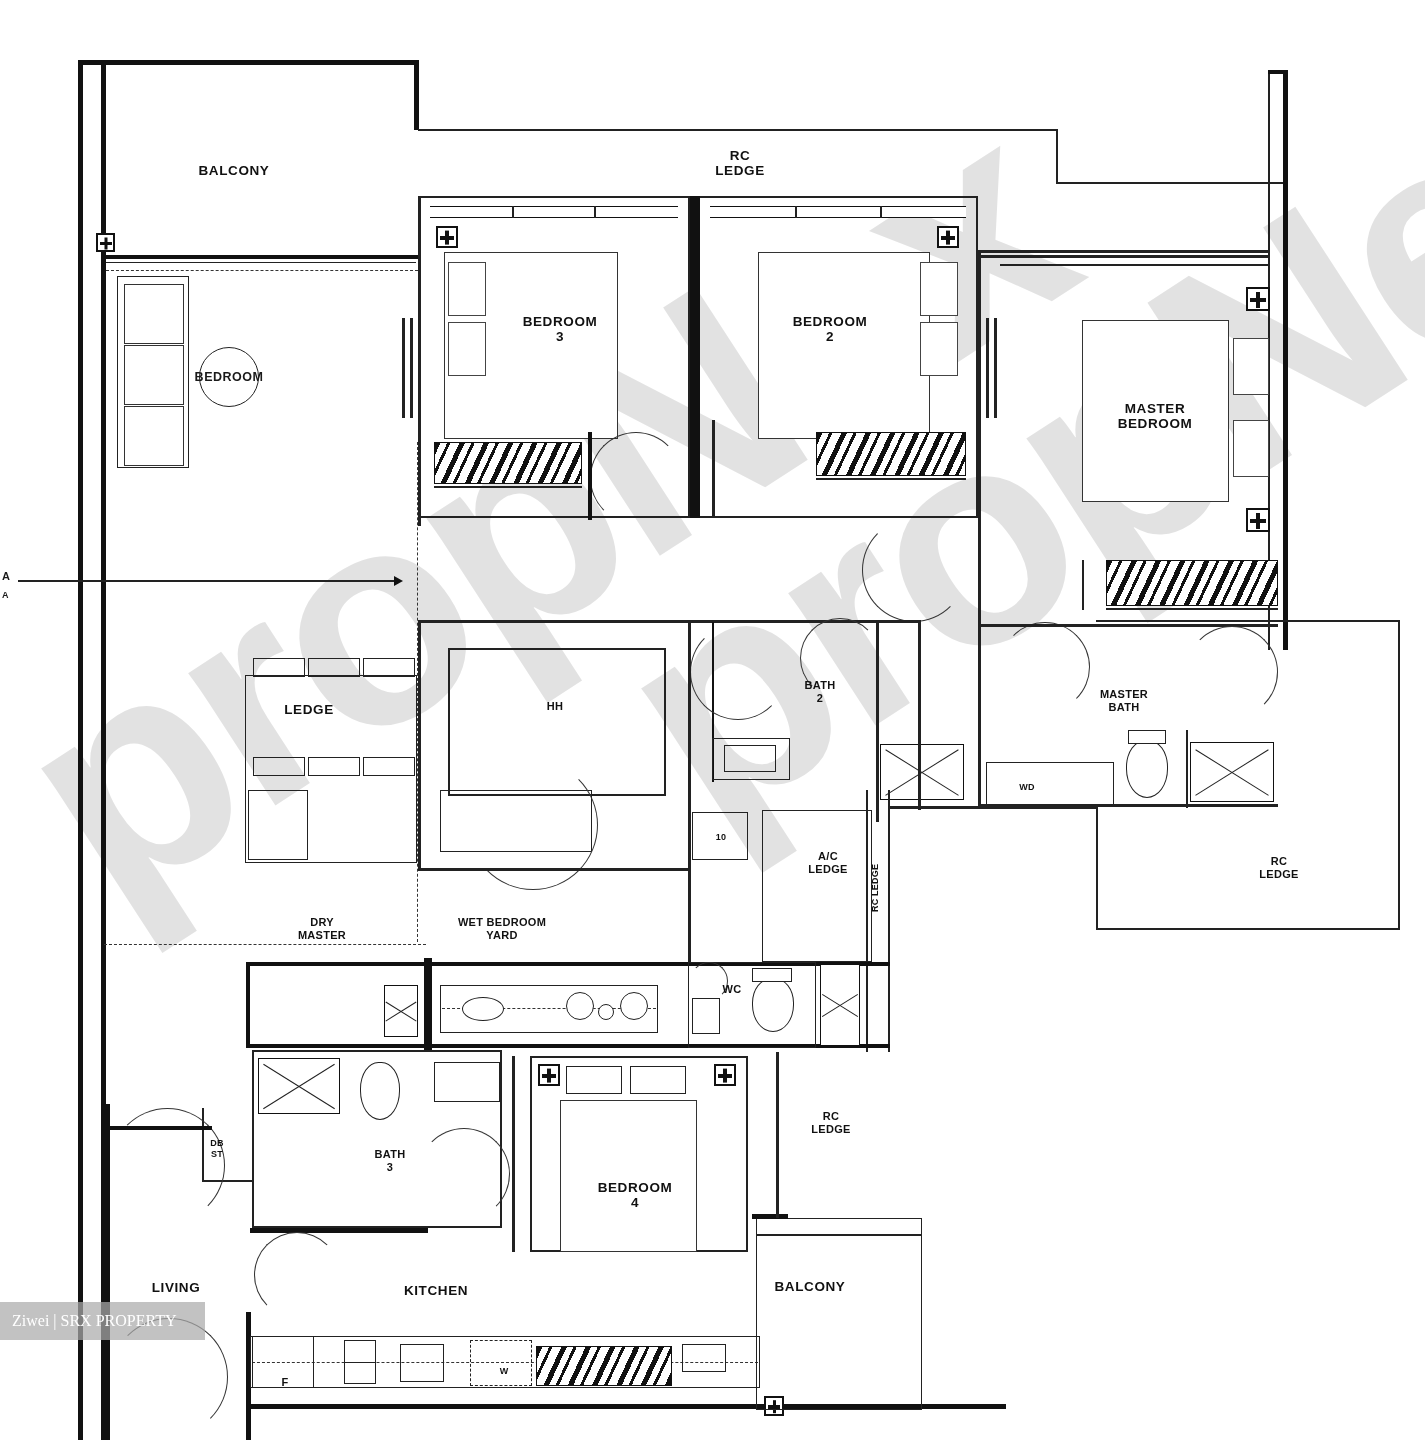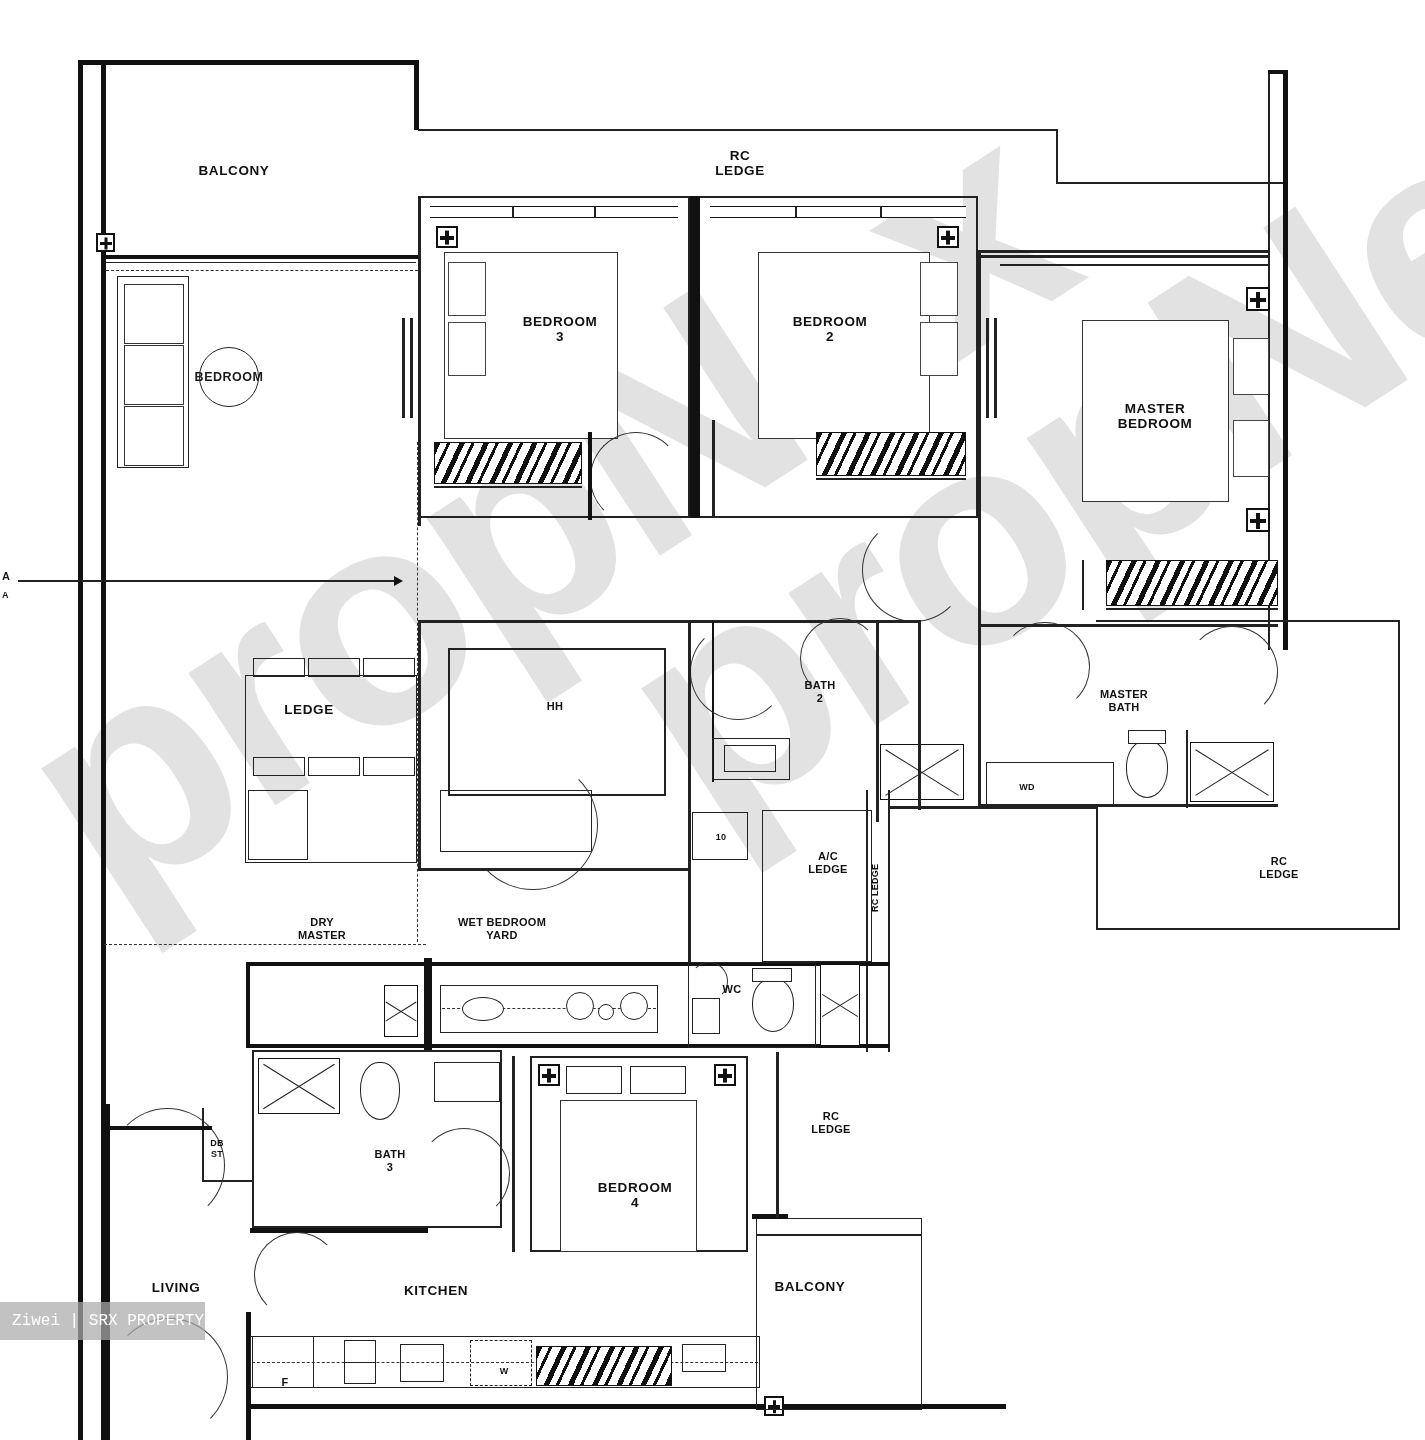--- a/index.html
+++ b/index.html
@@ -77,21 +77,21 @@
   .secmark{position:absolute;font-size:11px;font-weight:700;}
   .arrowhead{position:absolute;width:0;height:0;border-top:5px solid transparent;
              border-bottom:5px solid transparent;border-left:9px solid #111;}
 
   
   .sofa-seat{position:absolute;border:1.3px solid #333;background:#fff;}
 
   
   #credit{position:absolute;left:0;top:1302px;width:205px;height:38px;
           background:rgba(170,170,170,.72);display:flex;align-items:center;}
-  #credit span{color:#fff;font-size:16px;padding-left:12px;font-family:Liberation Mono, monospace;}
+  #credit span{color:#fff;font-size:16px;padding-left:12px;font-family:Liberation Serif, serif;}
 </style>
 </head>
 <body>
 
 <div id="plan">
 
   <div class="wm wm-big">propNex</div>
   <div class="wm wm-big2">propNex</div>
 
   <div class="w" style="left:78px;top:60px;width:5px;height:1380px;"></div>

